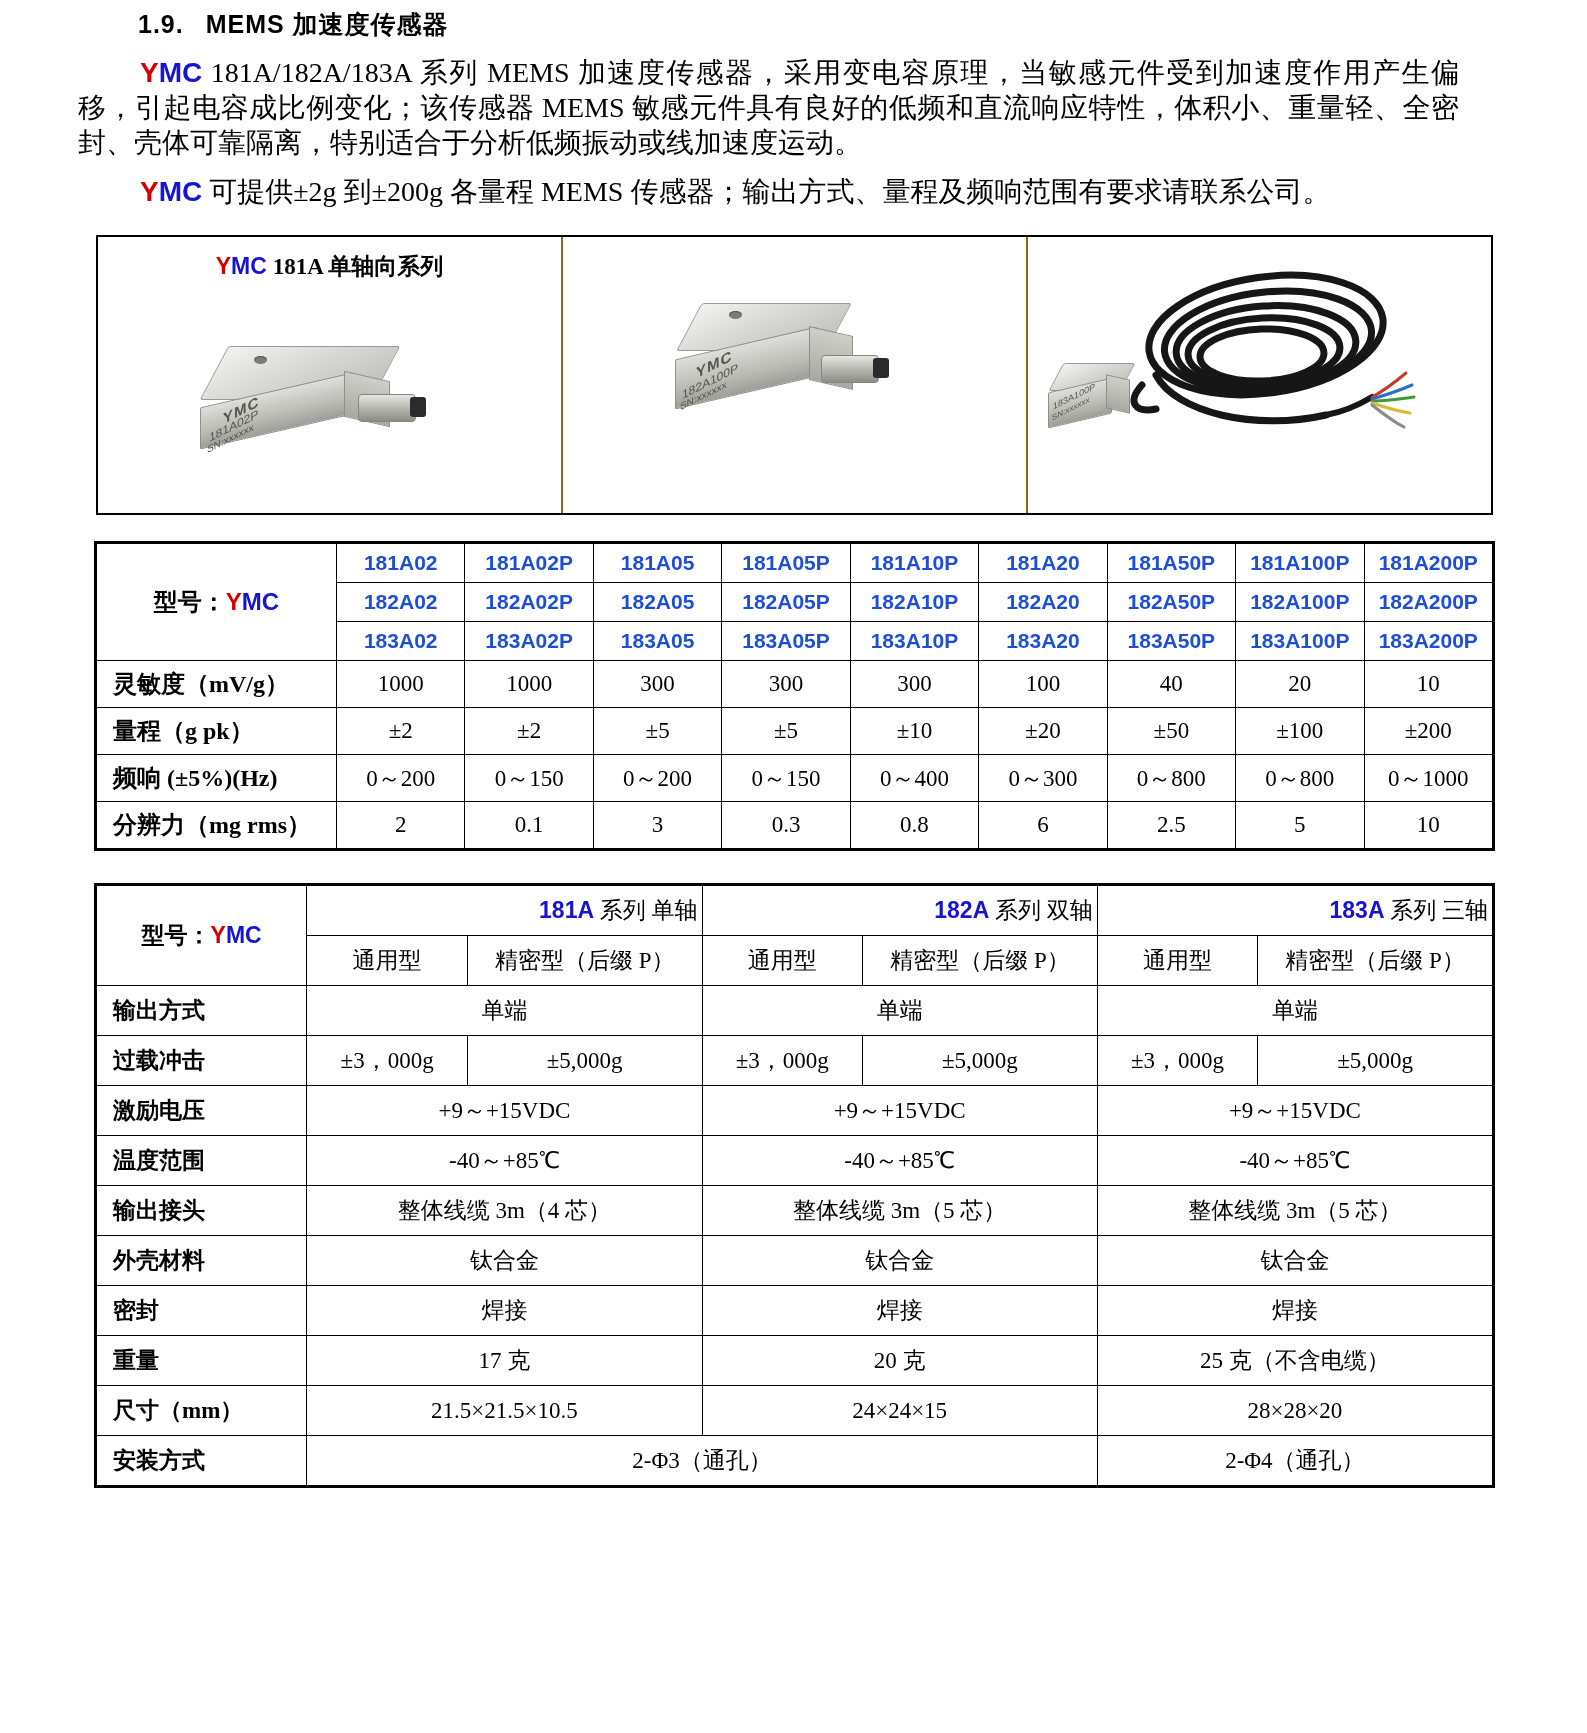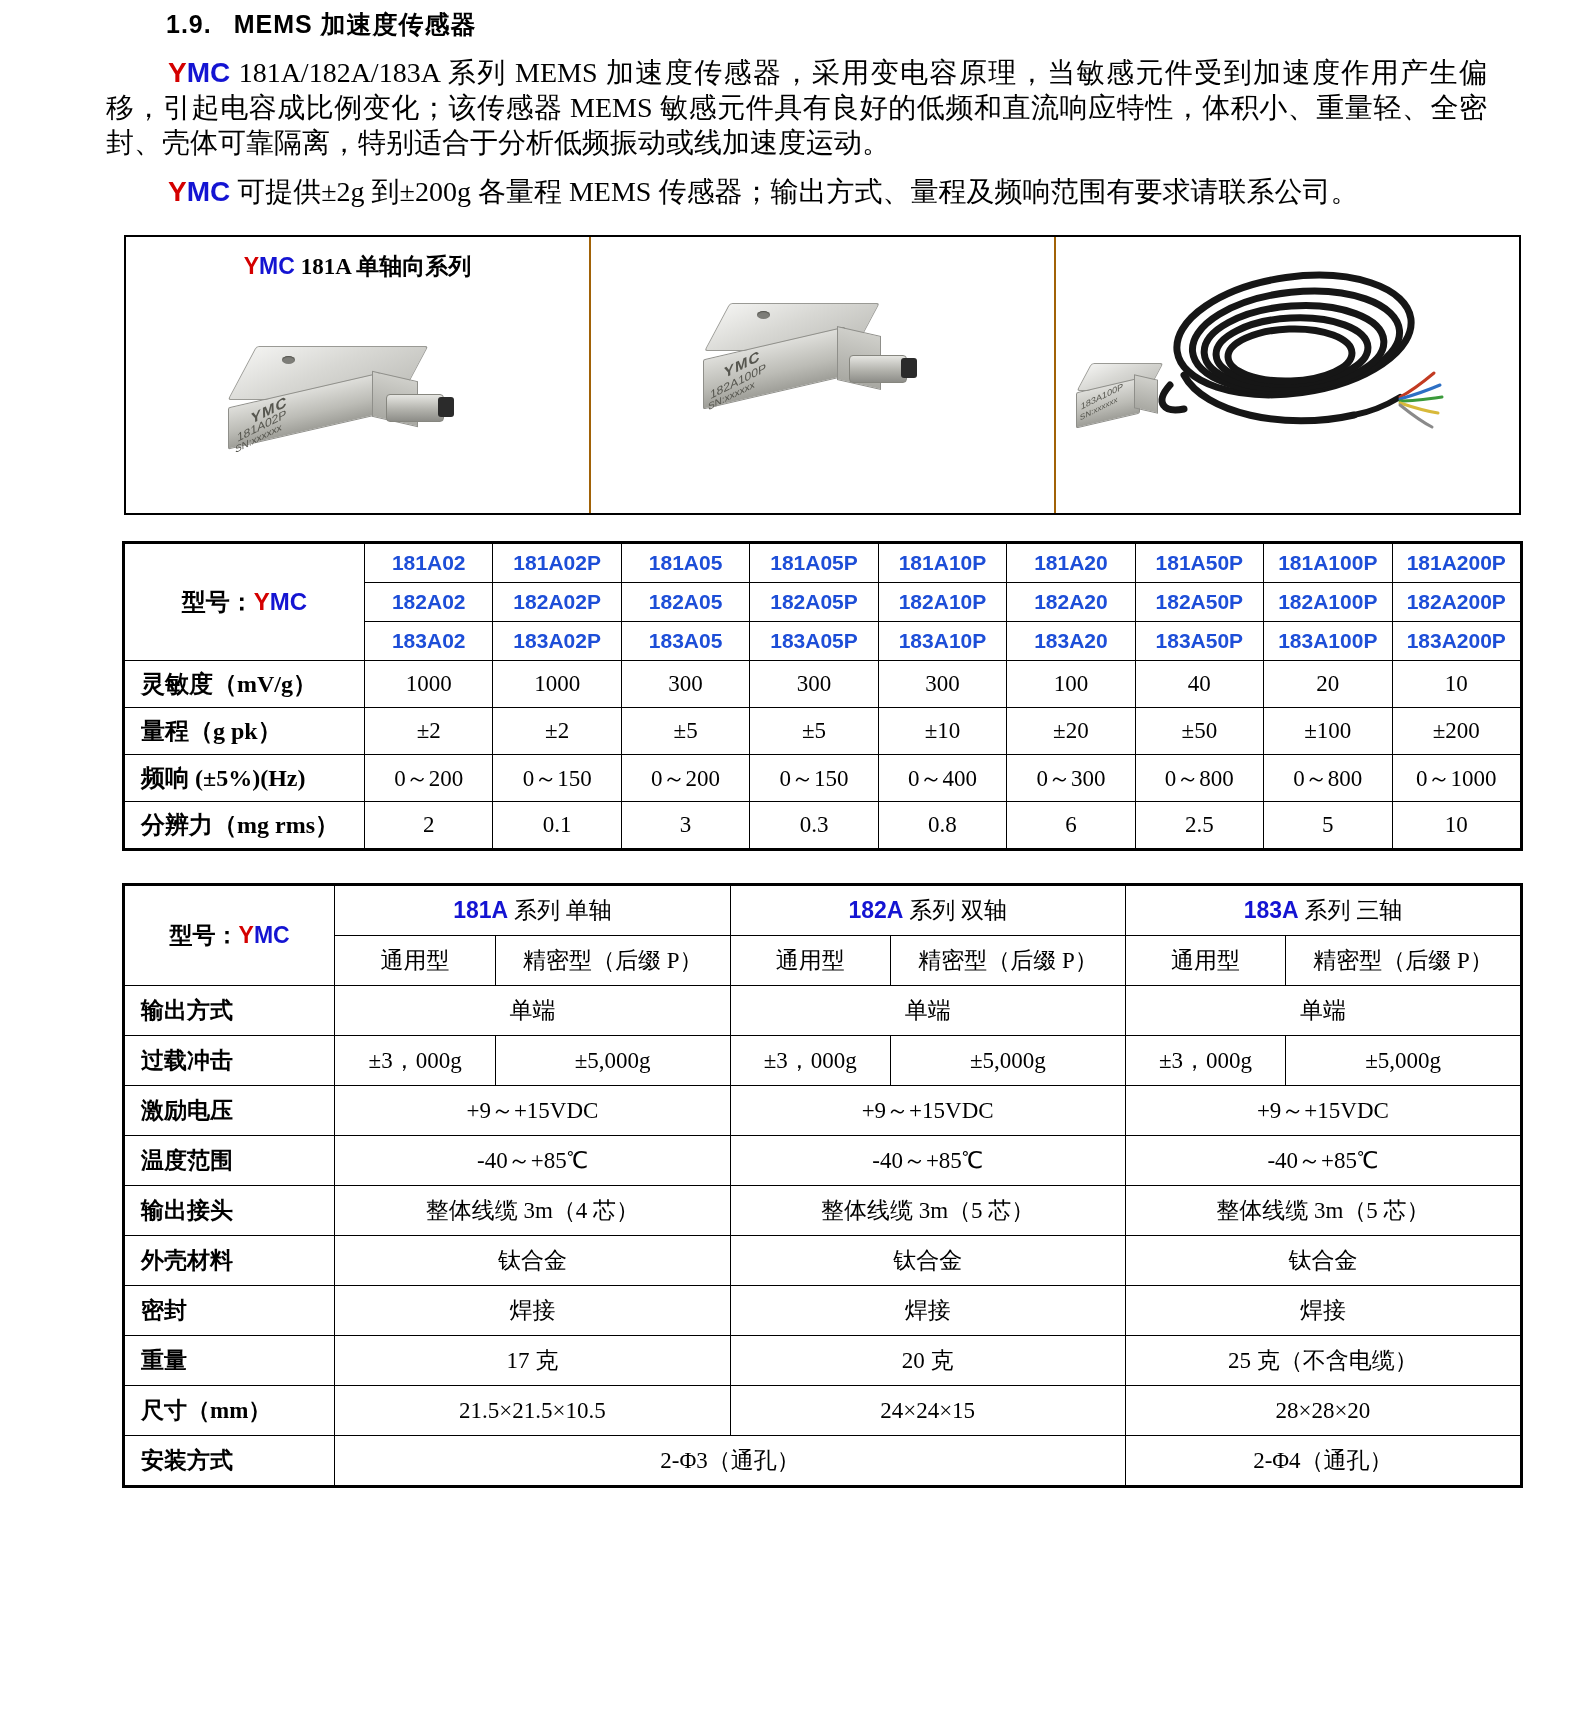--- a/index.html
+++ b/index.html
@@ -10,21 +10,20 @@
   body {
     width: 1587px;
     min-height: 1733px;
     font-family: "Liberation Serif", serif;
     color: #000000;
   }
   .page {
     position: relative;
     width: 1537px;
     padding: 0;
-    margin-left: 28px;
   }
   .section-title {
     font-family: "Liberation Sans", sans-serif;
     font-weight: bold;
     font-size: 25px;
     letter-spacing: 1px;
     margin: 8px 0 0 138px;
   }
   .para {
     font-size: 28px;
@@ -190,20 +189,21 @@
     font-size: 23px;
   }
   .tbl2 .rowhead {
     font-weight: bold;
     text-align: left;
     padding-left: 16px;
   }
   .tbl2 .grp {
     font-weight: normal;
     font-size: 23px;
+    text-align: right;
   }
   .tbl2 .grp b {
     color: #1414d2;
     font-family: "Liberation Sans", sans-serif;
   }
   .outer-border {
     outline: 2px solid #000;
   }
 </style>
 </head>

